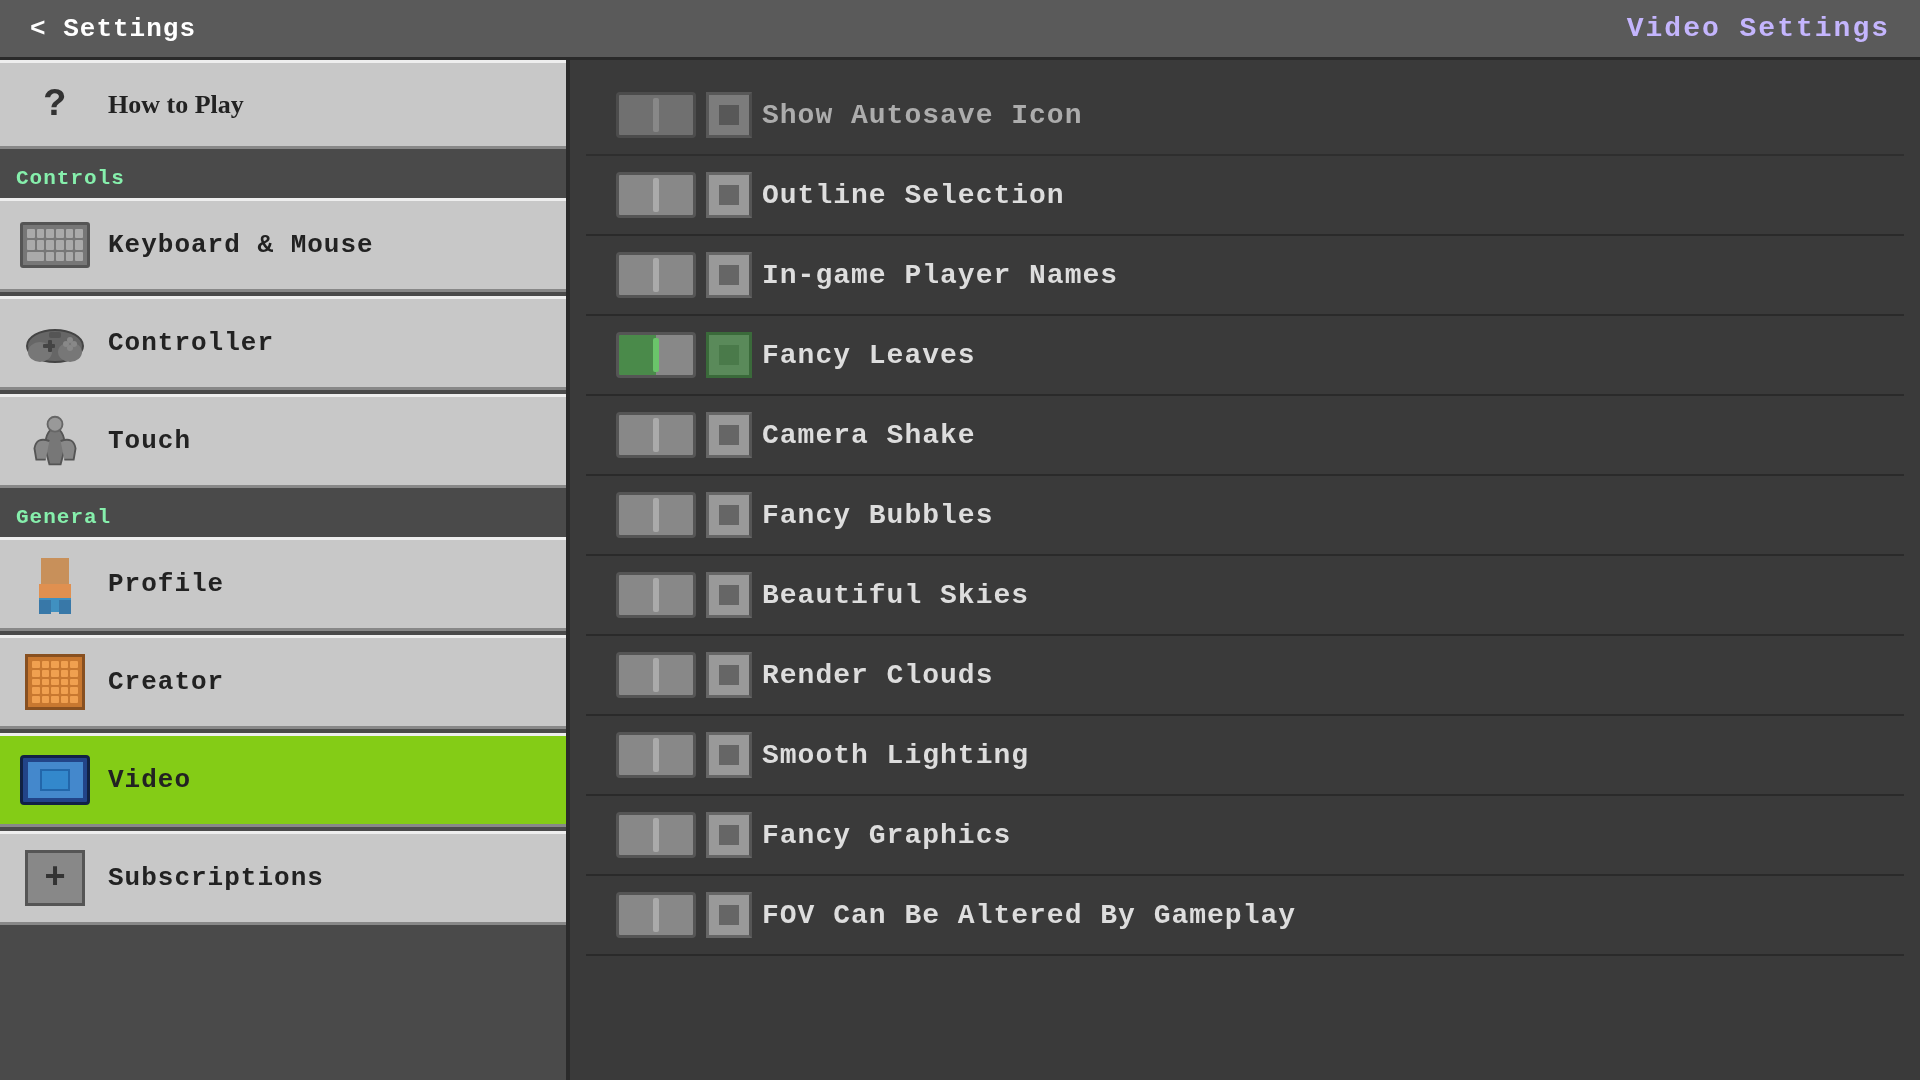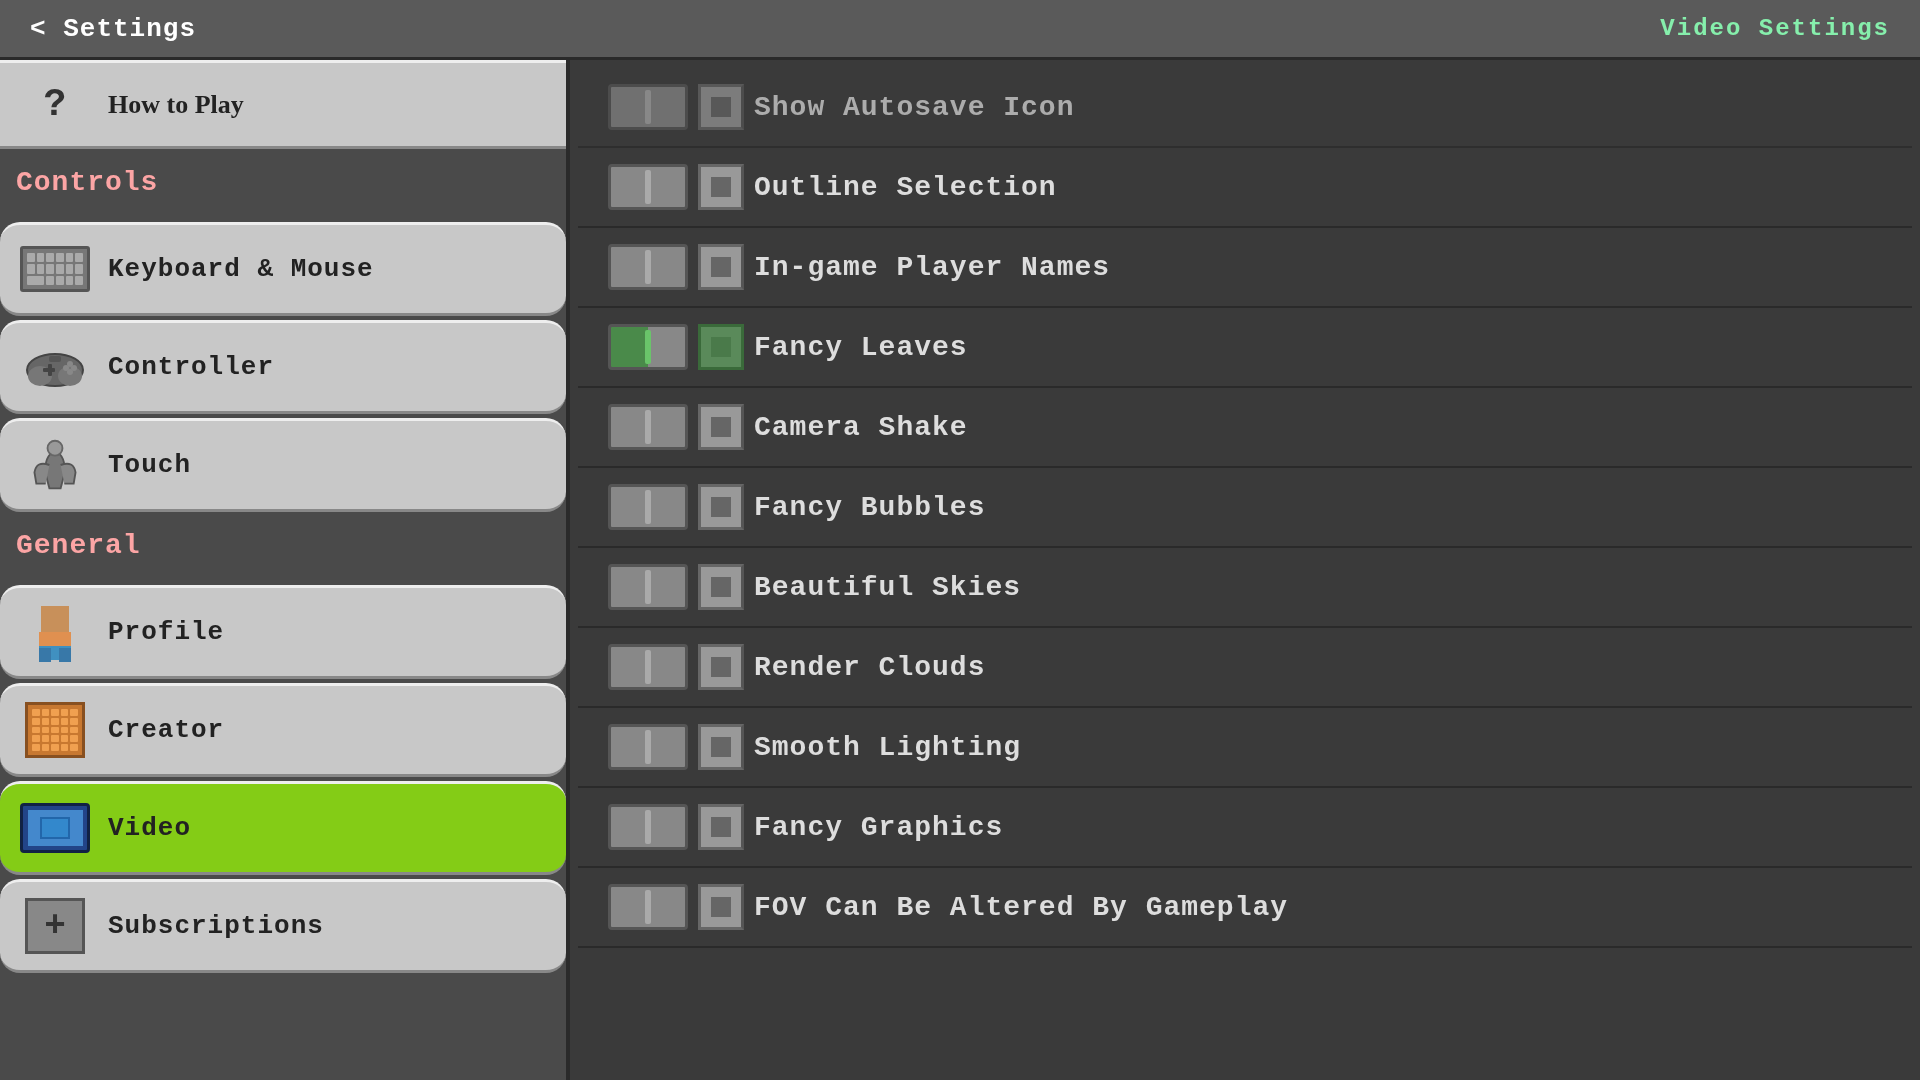--- a/index.html
+++ b/index.html
@@ -29,22 +29,22 @@
       display: flex;
       gap: 8px;
       color: #fff;
       font-size: 26px;
       font-weight: bold;
       letter-spacing: 1px;
       cursor: pointer;
     }
 
     .header-title {
-      color: #86efac;
-      font-size: 24px;
+      color: #c4b5fd;
+      font-size: 28px;
       font-weight: bold;
       letter-spacing: 2px;
     }
 
     
     .main {
       display: flex;
       flex: 1;
       overflow: hidden;
     }
@@ -62,38 +62,37 @@
       width: 12px;
     }
     .sidebar::-webkit-scrollbar-track {
       background: #3a3a3a;
     }
     .sidebar::-webkit-scrollbar-thumb {
       background: #666;
     }
 
     .section-header {
-      color: #fca5a5;
-      font-size: 28px;
-      font-weight: bold;
-      padding: 14px 16px 24px 16px;
+      color: #86efac;
+      font-size: 21px;
+      font-weight: bold;
+      padding: 14px 16px 8px 16px;
       letter-spacing: 1px;
     }
 
     .sidebar-item {
       display: flex;
       align-items: center;
       gap: 18px;
       padding: 16px 20px;
       background: #c8c8c8;
       border-bottom: 3px solid #888;
       border-top: 3px solid #eee;
       cursor: pointer;
       margin-bottom: 4px;
-      border-radius: 20px;
     }
 
     .sidebar-item.active {
       background: #84cc16;
     }
 
     .sidebar-item .icon-box {
       width: 70px;
       height: 56px;
       display: flex;
@@ -135,21 +134,21 @@
       font-size: 26px;
       font-weight: bold;
       font-family: Liberation Serif, serif;
     }
 
     
     .content {
       flex: 1;
       background: #3a3a3a;
       overflow-y: auto;
-      padding: 8px;
+      padding: 16px;
     }
 
     .content::-webkit-scrollbar {
       width: 18px;
     }
     .content::-webkit-scrollbar-track {
       background: #2a2a2a;
     }
     .content::-webkit-scrollbar-thumb {
       background: #888;

